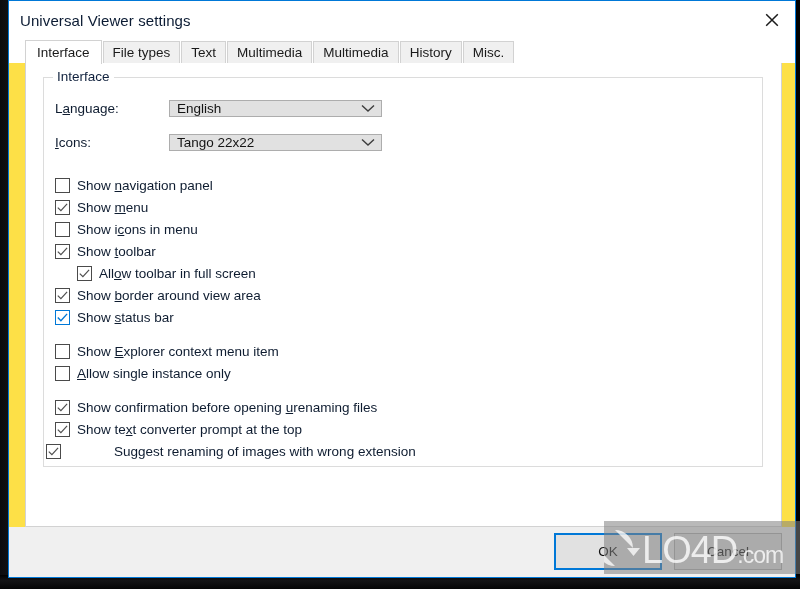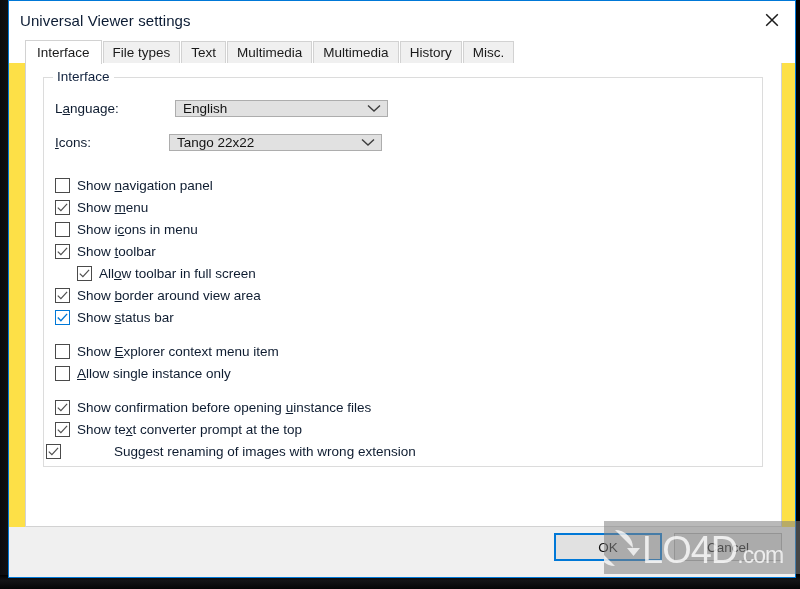--- a/index.html
+++ b/index.html
@@ -211,21 +211,21 @@
 
   
   #dialog-footer {
     flex: 1 1 auto;
     background: #f0f0f0;
     position: relative;
   }
   .dlg-button {
     position: absolute;
     width: 108px;
-    height: 28px;
+    height: 37px;
     box-sizing: border-box;
     background: #e1e1e1;
     border: 1px solid #adadad;
     font-size: 13.5px;
     color: #111111;
     display: flex;
     align-items: center;
     justify-content: center;
     cursor: default;
   }
@@ -289,21 +289,21 @@
     <div class="tab">Multimedia</div>
     <div class="tab">History</div>
     <div class="tab">Misc.</div>
   </div>
 
   <div id="tab-page">
 
     <fieldset id="interface-groupbox" style="margin:0;padding:0;">
       <div id="interface-groupbox-label">Interface</div>
 
-      <div class="field-row" style="top:18px;gap:6px;">
+      <div class="field-row" style="top:18px;">
         <div class="field-label"><span>L</span><u>a</u><span>nguage:</span></div>
         <div class="combobox">
           <span>English</span>
           <span class="chevron">
             <svg width="14" height="9" viewBox="0 0 14 9">
                 <path d="M1,1.5 L7,7 L13,1.5" stroke="#3d3d3d" stroke-width="1.4" fill="none"></path>
               </svg>
           </span>
         </div>
       </div>
@@ -384,21 +384,21 @@
         <span class="cbox"></span>
         <span class="cb-label"><span></span><u>A</u><span>llow single instance only</span></span>
       </div>
 
       <div class="checkbox-row" style="top:318px;left:11px;">
         <span class="cbox">
           <svg width="11" height="9" viewBox="0 0 11 9">
               <path d="M0.8,4.6 L3.9,7.7 L10.1,0.9" stroke="#4f4f4f" stroke-width="1.2" fill="none"></path>
             </svg>
         </span>
-        <span class="cb-label"><span>Show confirmation before opening </span><u>u</u><span>instance files</span></span>
+        <span class="cb-label"><span>Show confirmation before opening </span><u>u</u><span>renaming files</span></span>
       </div>
 
       <div class="checkbox-row" style="top:340px;left:11px;">
         <span class="cbox">
           <svg width="11" height="9" viewBox="0 0 11 9">
               <path d="M0.8,4.6 L3.9,7.7 L10.1,0.9" stroke="#4f4f4f" stroke-width="1.2" fill="none"></path>
             </svg>
         </span>
         <span class="cb-label"><span>Show te</span><u>x</u><span>t converter prompt at the top</span></span>
       </div>

